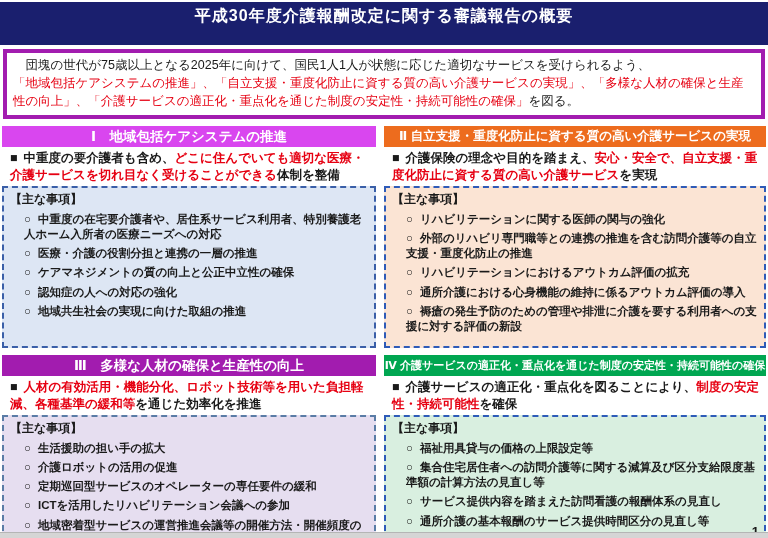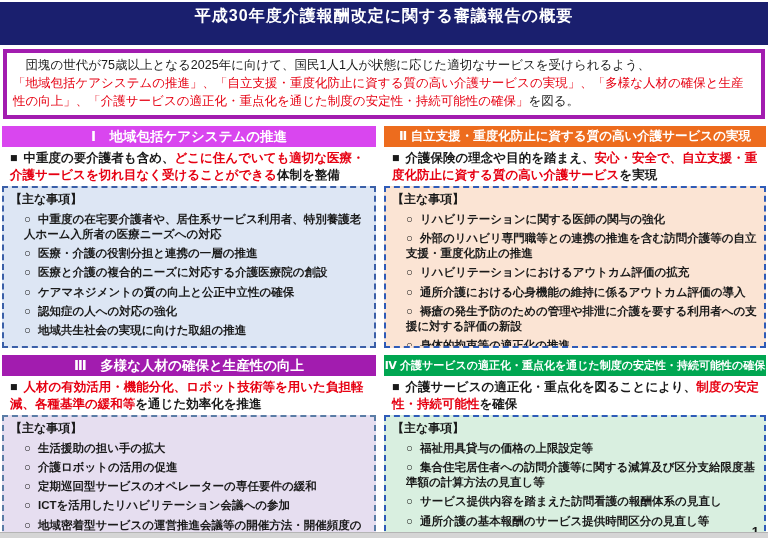--- a/index.html
+++ b/index.html
@@ -77,40 +77,38 @@
 <div class="grid">
 
   <section class="panel">
     <div class="panel-header hdr-1">Ⅰ　地域包括ケアシステムの推進</div>
     <div class="panel-summary"><span class="sq">■</span><span>中重度の要介護者も含め、</span><span class="red">どこに住んでいても適切な医療・介護サービスを切れ目なく受けることができる</span><span>体制を整備</span></div>
     <div class="panel-box box-1">
       <div class="box-label">【主な事項】</div>
       <ul>
         <li><span class="circ">○</span><span>中重度の在宅要介護者や、居住系サービス利用者、特別養護老人ホーム入所者の医療ニーズへの対応</span></li>
         <li><span class="circ">○</span><span>医療・介護の役割分担と連携の一層の推進</span></li>
-        <li><span class="circ">○</span><span>医療と介護の複合的ニーズに対応する介護医療院の創設</span></li>
         <li><span class="circ">○</span><span>ケアマネジメントの質の向上と公正中立性の確保</span></li>
         <li><span class="circ">○</span><span>認知症の人への対応の強化</span></li>
         <li><span class="circ">○</span><span>地域共生社会の実現に向けた取組の推進</span></li>
       </ul>
     </div>
   </section>
 
   <section class="panel">
     <div class="panel-header hdr-2">Ⅱ 自立支援・重度化防止に資する質の高い介護サービスの実現</div>
     <div class="panel-summary"><span class="sq">■</span><span>介護保険の理念や目的を踏まえ、</span><span class="red">安心・安全で、自立支援・重度化防止に資する質の高い介護サービス</span><span>を実現</span></div>
     <div class="panel-box box-2">
       <div class="box-label">【主な事項】</div>
       <ul>
         <li><span class="circ">○</span><span>リハビリテーションに関する医師の関与の強化</span></li>
         <li><span class="circ">○</span><span>外部のリハビリ専門職等との連携の推進を含む訪問介護等の自立支援・重度化防止の推進</span></li>
         <li><span class="circ">○</span><span>リハビリテーションにおけるアウトカム評価の拡充</span></li>
         <li><span class="circ">○</span><span>通所介護における心身機能の維持に係るアウトカム評価の導入</span></li>
         <li><span class="circ">○</span><span>褥瘡の発生予防のための管理や排泄に介護を要する利用者への支援に対する評価の新設</span></li>
-        <li><span class="circ">○</span><span>身体的拘束等の適正化の推進</span></li>
       </ul>
     </div>
   </section>
 
   <section class="panel">
     <div class="panel-header hdr-3">Ⅲ　多様な人材の確保と生産性の向上</div>
     <div class="panel-summary"><span class="sq">■</span><span></span><span class="red">人材の有効活用・機能分化、ロボット技術等を用いた負担軽減、各種基準の緩和等</span><span>を通じた効率化を推進</span></div>
     <div class="panel-box box-3">
       <div class="box-label">【主な事項】</div>
       <ul>

